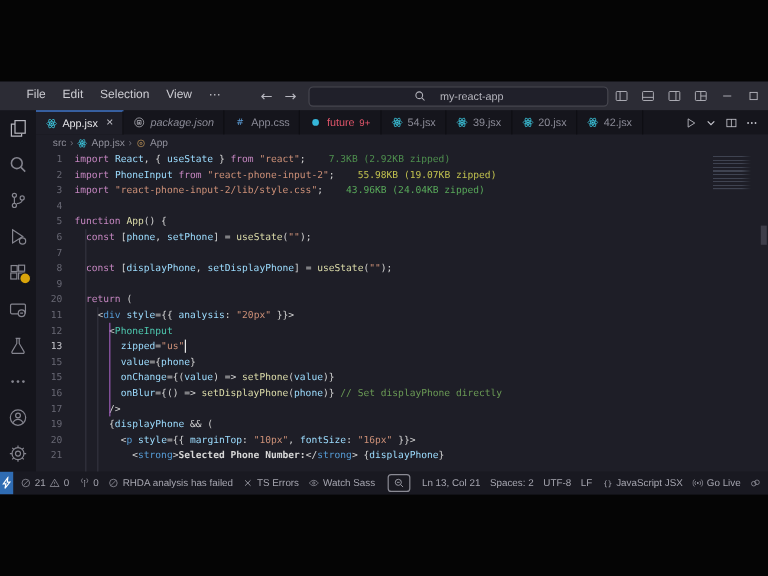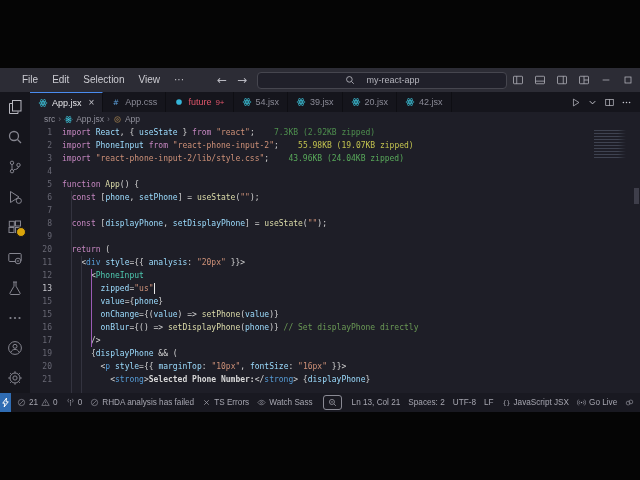--- a/index.html
+++ b/index.html
@@ -228,20 +228,29 @@
             <span style="display: inline-flex;">
               <svg viewBox="0 0 16 16" fill="none" stroke="#3fd0e8" stroke-width="0.9">
                 <ellipse cx="8" cy="8" rx="6.5" ry="2.4"></ellipse>
                 <ellipse cx="8" cy="8" rx="6.5" ry="2.4" transform="rotate(60 8 8)"></ellipse>
                 <ellipse cx="8" cy="8" rx="6.5" ry="2.4" transform="rotate(120 8 8)"></ellipse>
                 <circle cx="8" cy="8" r="1.3" fill="#3fd0e8" stroke="none"></circle>
               </svg>
             </span>
             <span class="tab-label">App.jsx</span>
             <span class="tab-close">×</span>
+          </div>
+          <div class="tab italic">
+            <span style="display: inline-flex;">
+              <svg viewBox="0 0 16 16" fill="none" stroke="#b8b8c0">
+                <circle cx="8" cy="8" r="6"></circle>
+                <path d="M5.5 10.5v-5h5v5h-2v-3h-1v3z"></path>
+              </svg>
+            </span>
+            <span class="tab-label">package.json</span>
           </div>
           <div class="tab">
             <span style="display: inline-flex;">
               <svg viewBox="0 0 16 16">
                 <text x="8" y="12" font-size="12" fill="#5a9bd4" text-anchor="middle" font-family="DejaVu Sans,sans-serif">#</text>
               </svg>
             </span>
             <span class="tab-label">App.css</span>
           </div>
           <div class="tab error-tab">

